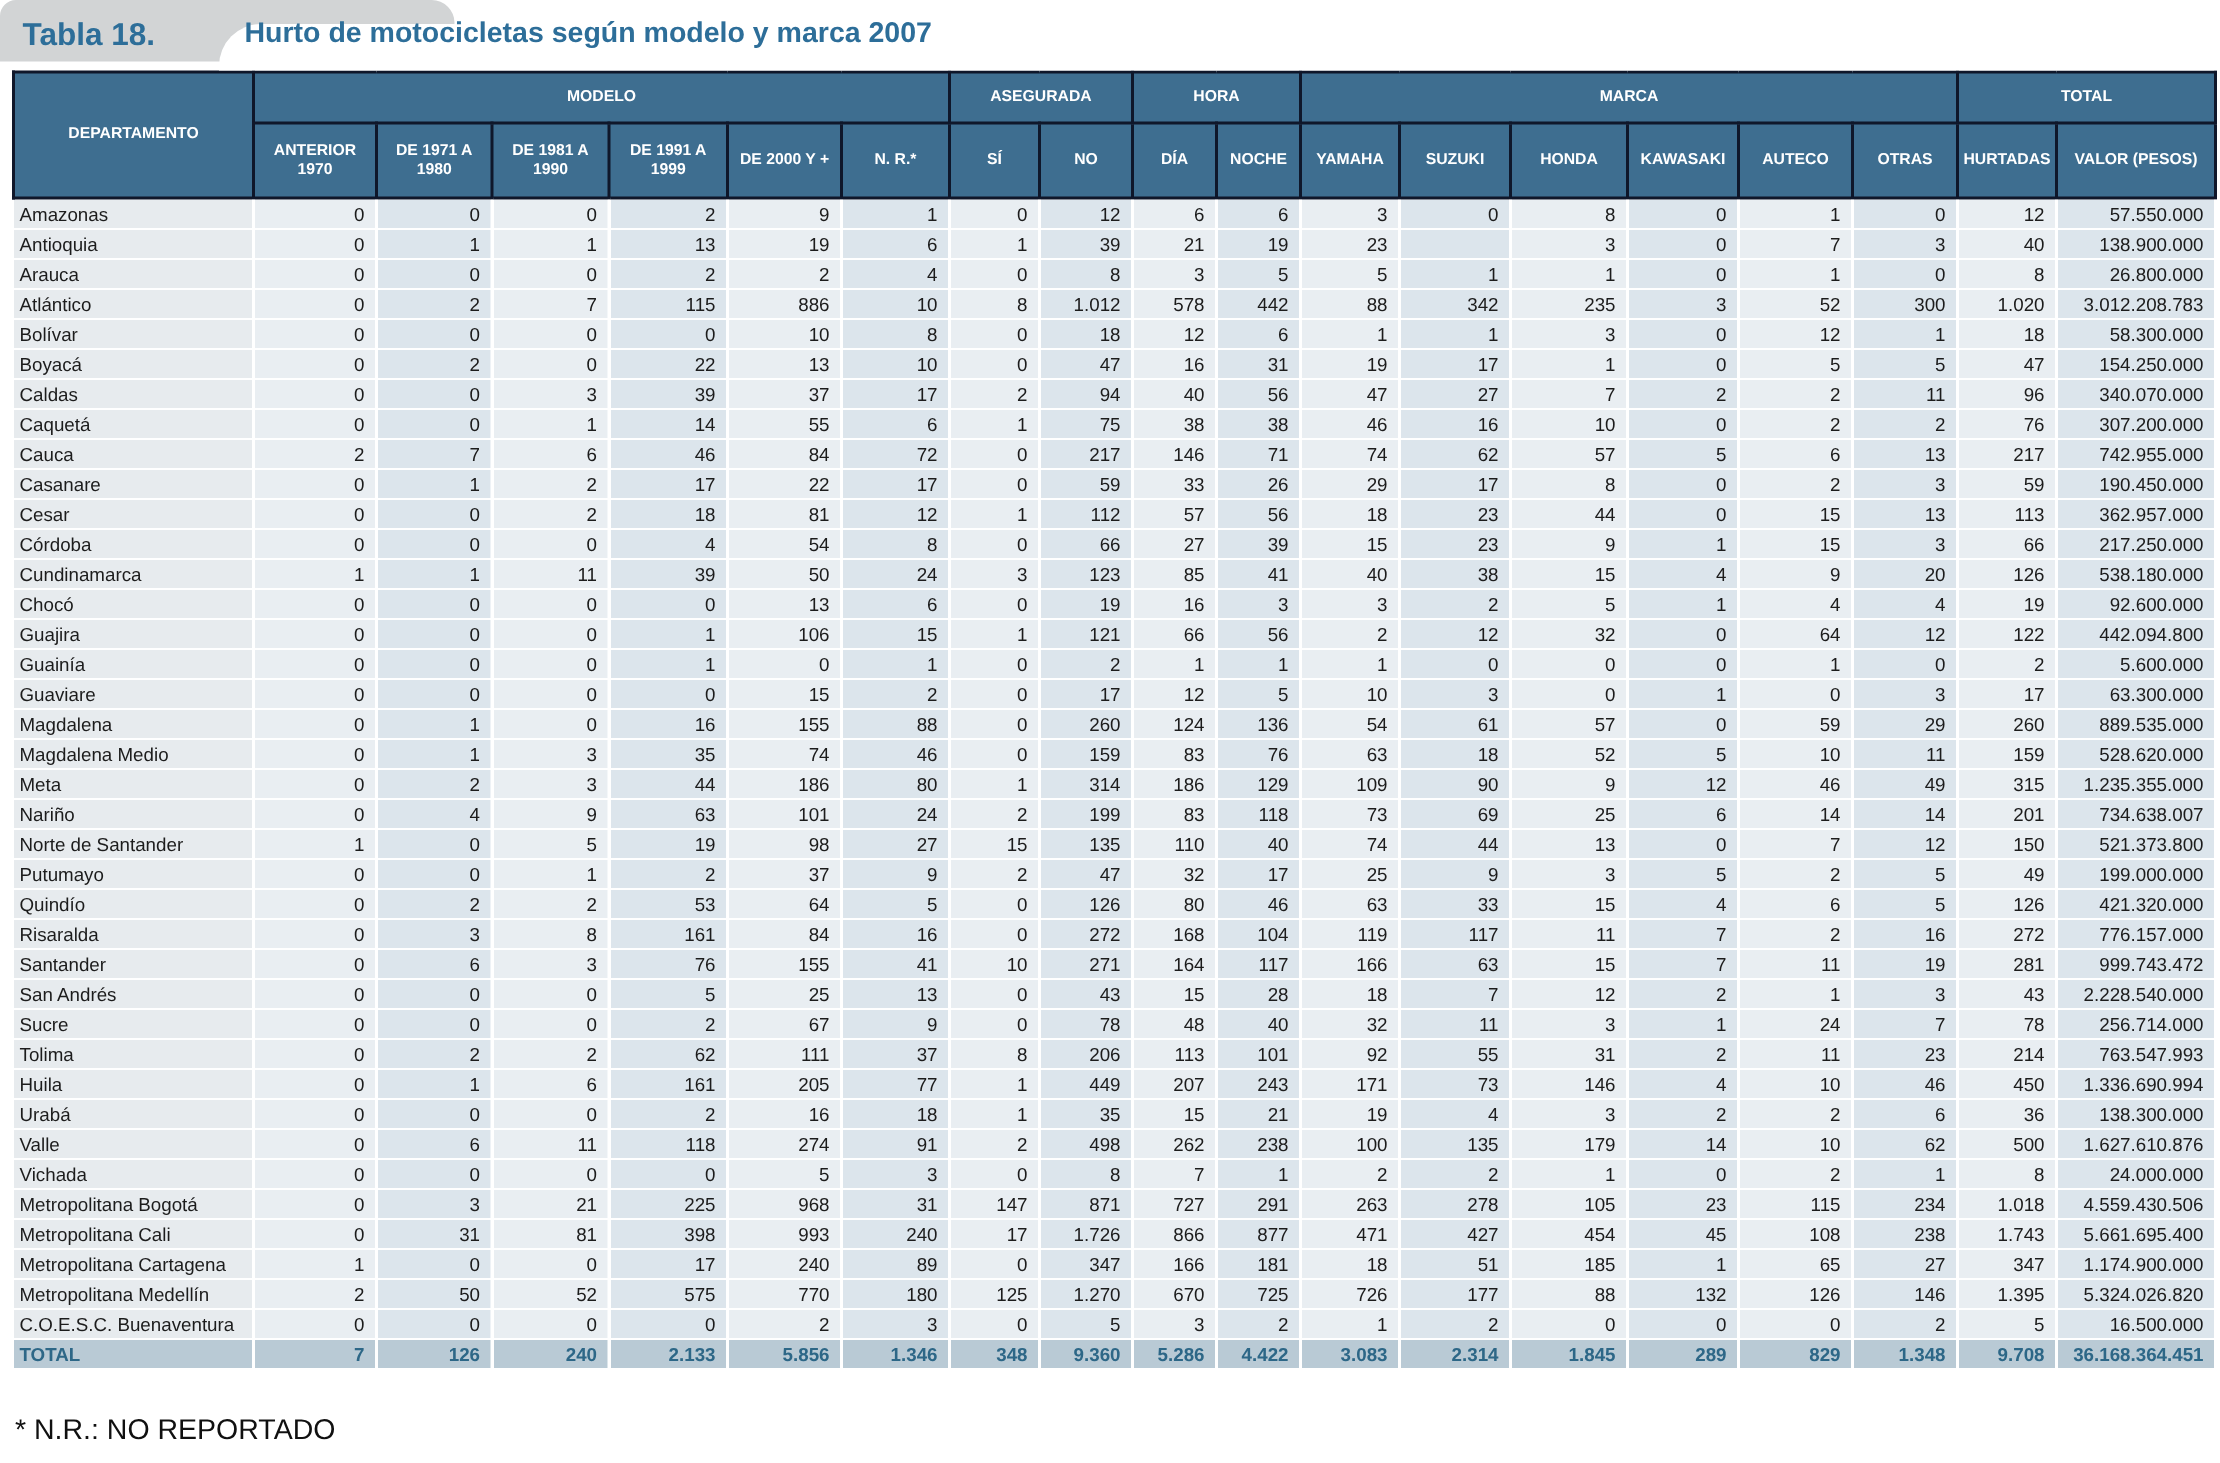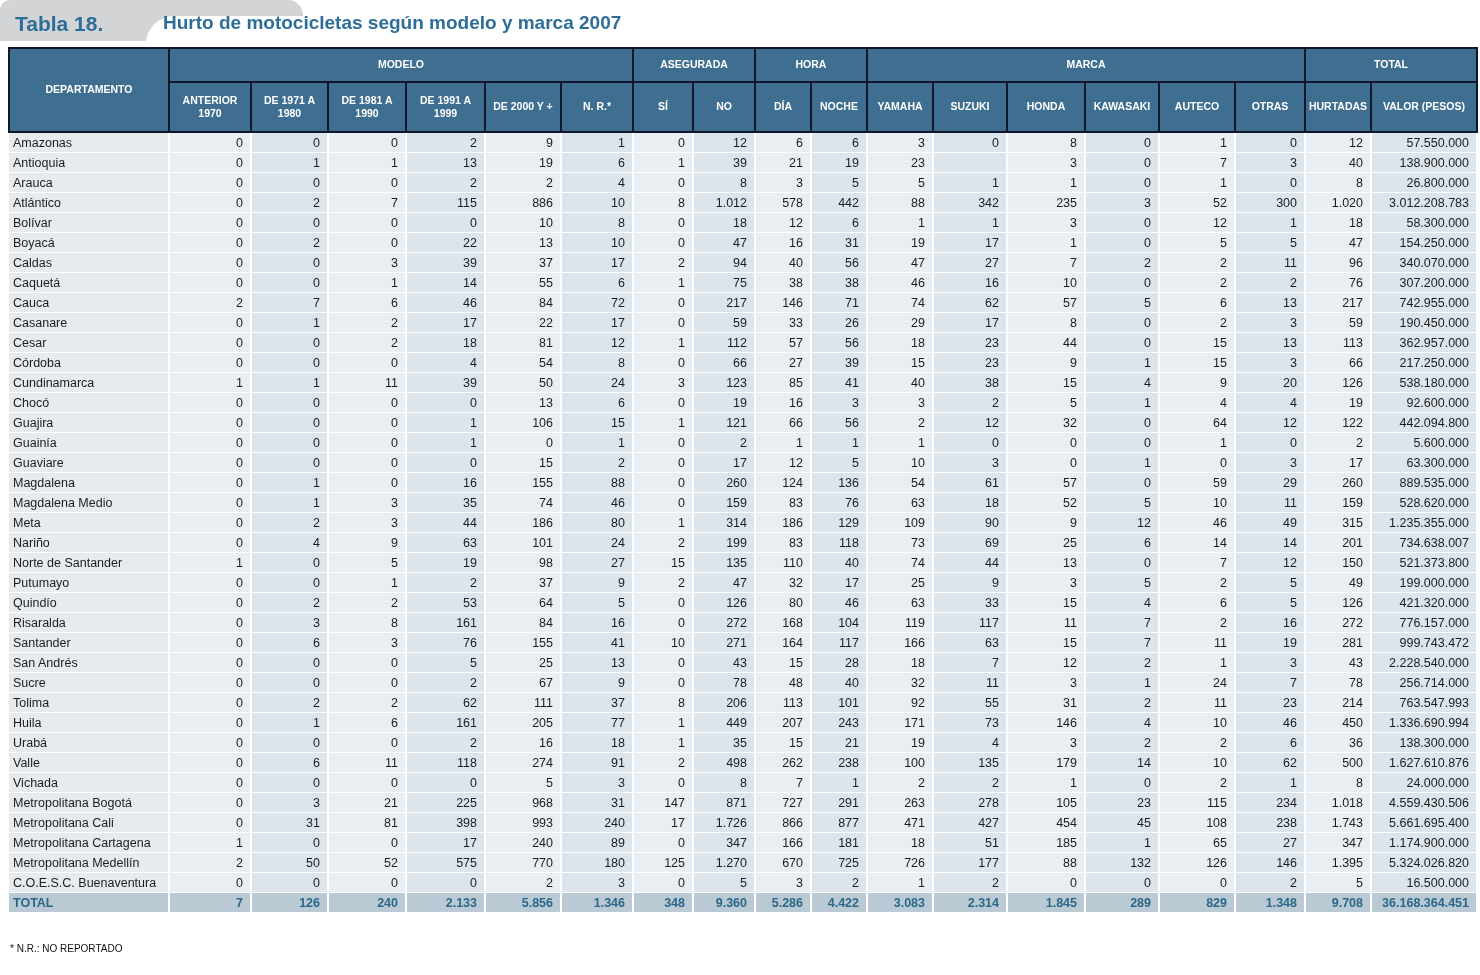--- a/index.html
+++ b/index.html
@@ -58,21 +58,21 @@
     overflow:hidden; white-space:nowrap; vertical-align:middle;
   }
   .data-table td.num{ text-align:right; }
   .data-table td.dept{ background:var(--dept-bg); text-align:left; }
   .data-table td.cl{ background:var(--col-light); }
   .data-table td.cd{ background:var(--col-dark); }
   .data-table tr.total-row td{
     background:var(--total-bg); color:var(--total-text); font-weight:bold;
   }
   .footnote{
-    margin:30px 0 0 10px; font-size:10px; color:#101010;
+    margin:30px 0 0 10px; font-size:19px; color:#101010;
   }
 </style>
 </head>
 <body>
 
 <div class="banner">
   <div class="banner-gray"></div>
   <div class="banner-white"></div>
   <span class="tab-label">Tabla 18.</span>
   <span class="doc-title">Hurto de motocicletas según modelo y marca 2007</span>

